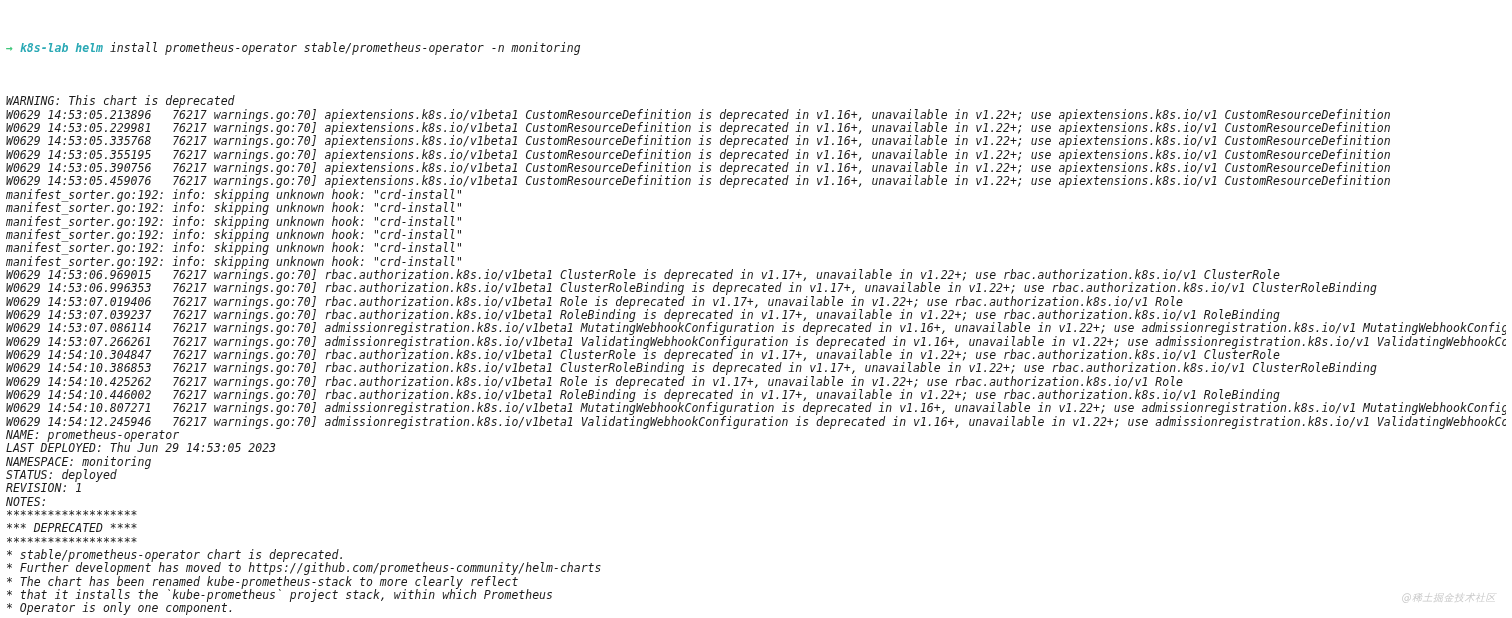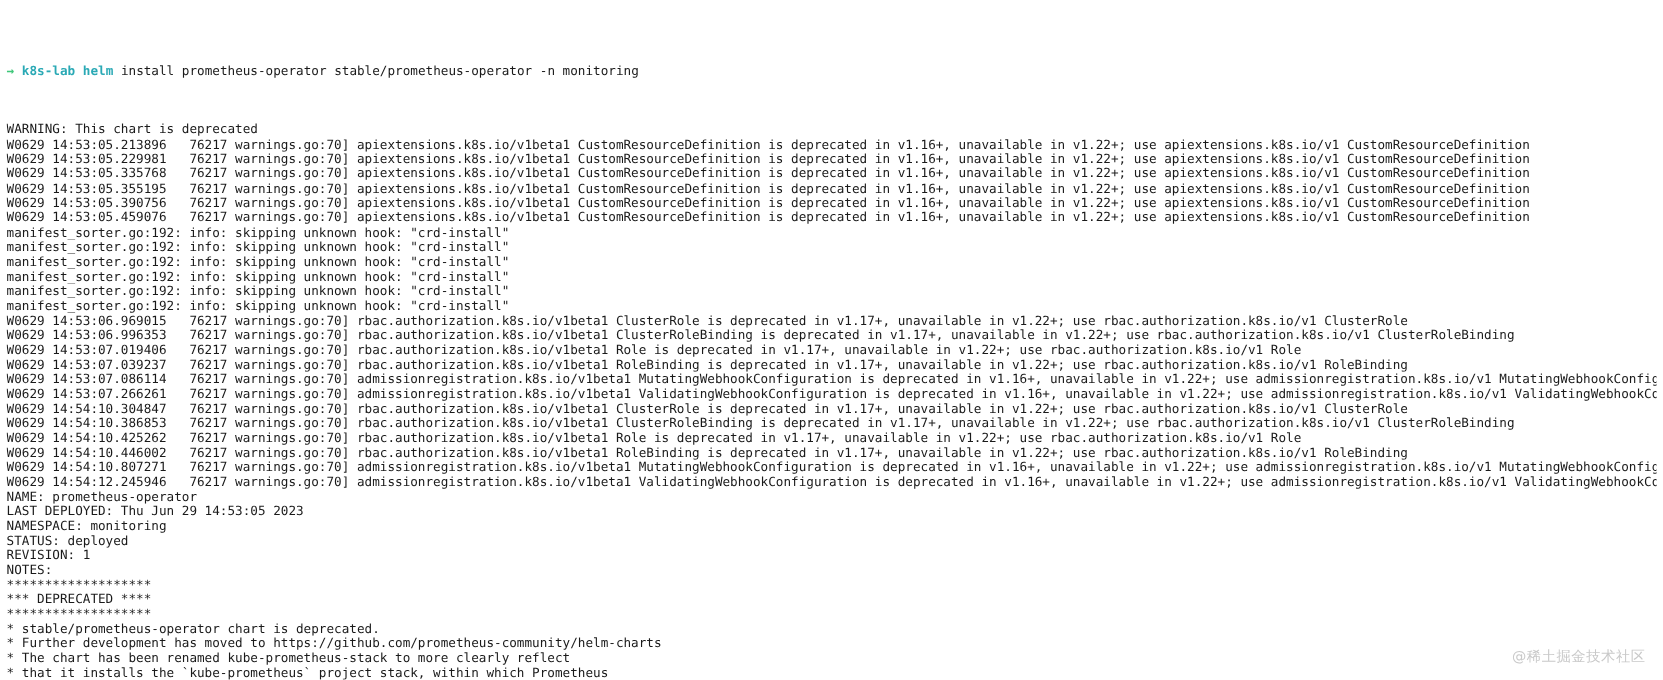--- a/index.html
+++ b/index.html
@@ -13,23 +13,24 @@
     overflow: hidden;
     font-family: "DejaVu Sans Mono", "Liberation Mono", monospace;
     font-size: 11.5px;
     line-height: 13.35px;
     color: #1a1a1a;
   }
   #terminal {
     position: relative;
     width: 1512px;
     height: 618px;
-    padding: 18px 6px 0 6px;
+    padding: 2px 6px 0 6px;
     box-sizing: border-box;
     white-space: pre;
+    font-style: italic;
   }
   .line {
     white-space: pre;
     height: 13.35px;
     overflow: hidden;
   }
   .prompt-arrow {
     color: #3fc77a;
     font-weight: bold;
   }
@@ -39,21 +40,21 @@
   }
   .prompt-cmd {
     color: #1a1a1a;
   }
   .blank { height: 13.35px; }
   .watermark {
     position: absolute;
     right: 16px;
     bottom: 14px;
     color: #c9c9c9;
-    font-size: 13px;
+    font-size: 10px;
     font-family: "DejaVu Sans", "Liberation Sans", sans-serif;
     letter-spacing: 0.5px;
   }
 </style>
 </head>
 <body>
 
 <div id="terminal">
 
   <div class="line"><span class="prompt-arrow">→</span><span> </span><span class="prompt-host">k8s-lab</span><span> </span><span class="prompt-host">helm</span><span class="prompt-cmd"> install prometheus-operator stable/prometheus-operator -n monitoring</span></div>

